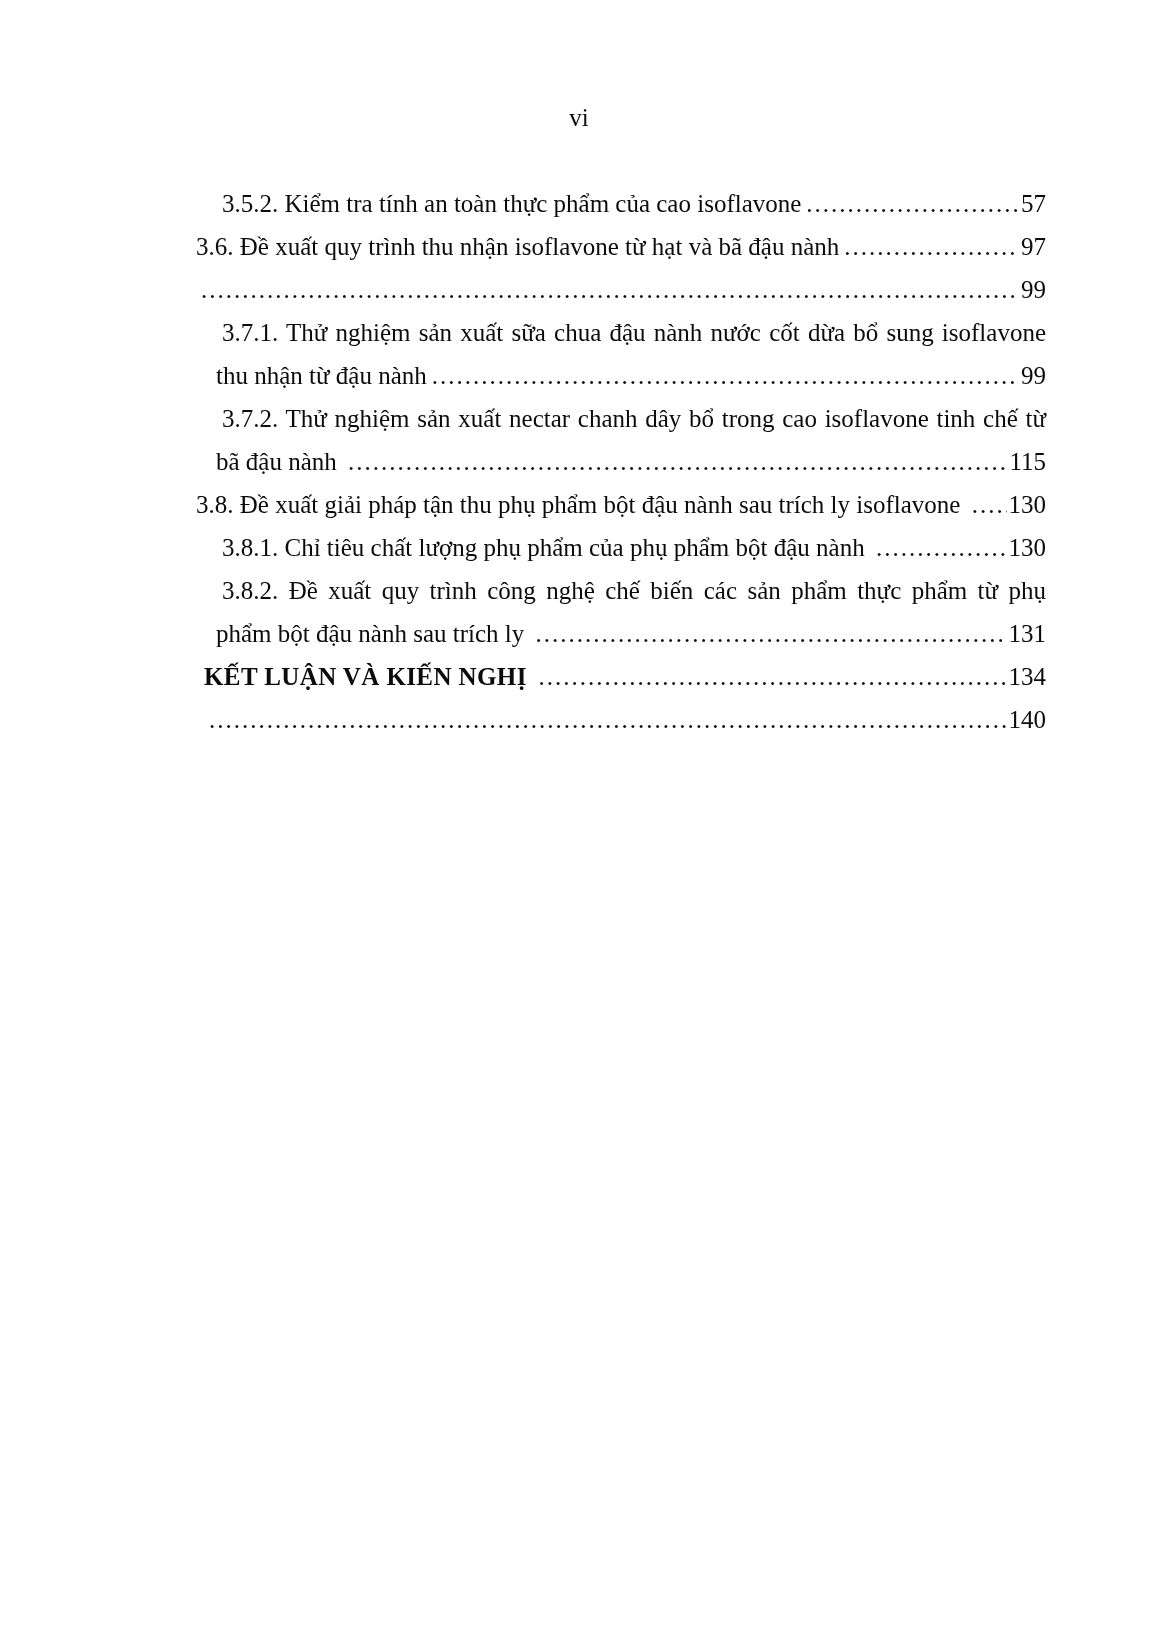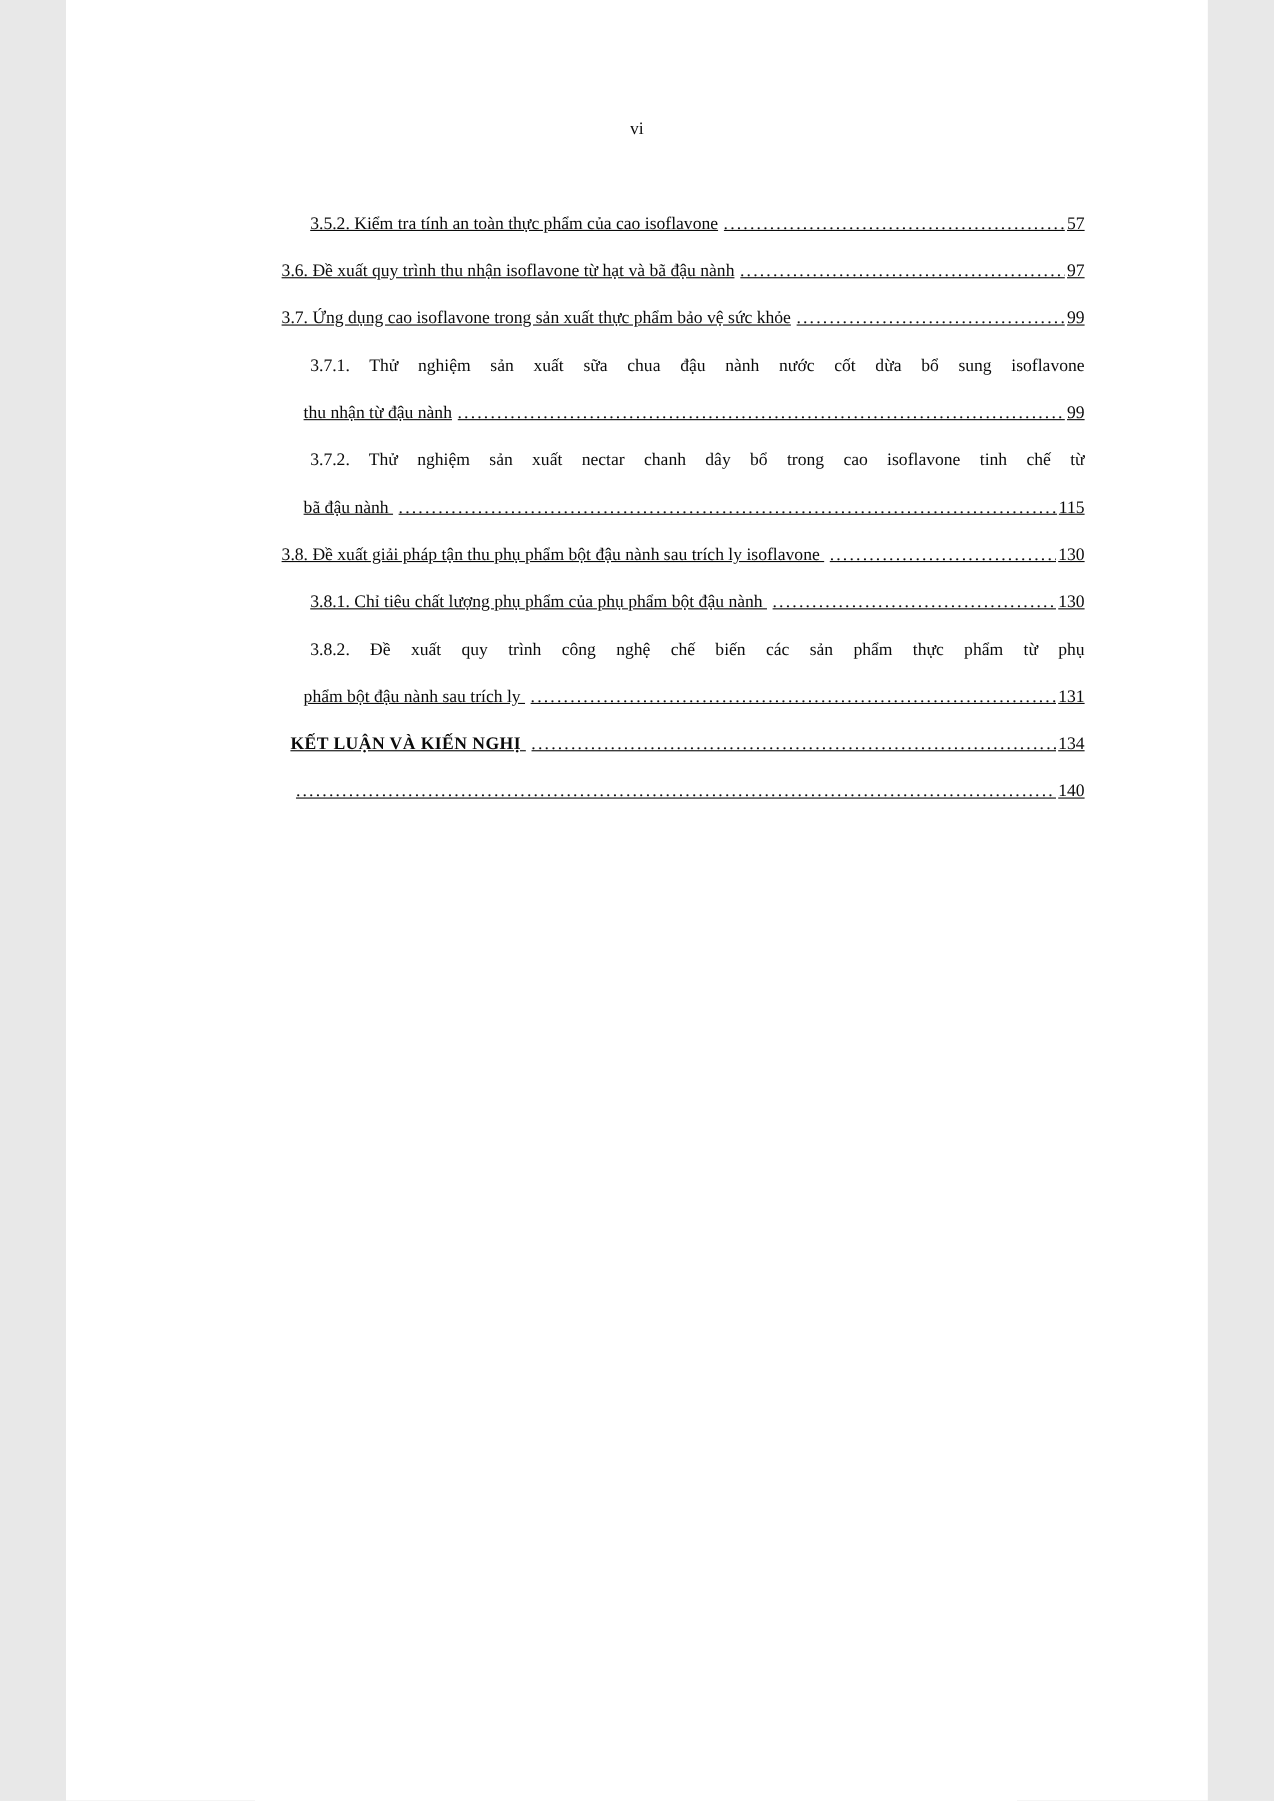--- a/index.html
+++ b/index.html
@@ -2,27 +2,27 @@
 <html><head>
 <meta charset="utf-8">
 <style>
   html, body {
     margin: 0;
     padding: 0;
     background: #e8e8e8;
   }
   .sheet {
     position: relative;
-    width: 1038px;
+    width: 1158px;
     height: 1637px;
     margin: 0 auto;
     background: #ffffff;
     color: #0b0b0b;
     font-family: "Liberation Serif", "DejaVu Serif", serif;
-    font-size: 16px;
+    font-size: 25px;
     overflow: hidden;
   }
   .page-num-top {
     padding-top: 104px;
     text-align: center;
     line-height: 28px;
   }
   .toc {
     margin: 50px 112px 0 188px;
   }
@@ -33,21 +33,20 @@
   }
   
   .entry-line.jfirst {
     text-align: justify;
     text-align-last: justify;
   }
   
   .entry-line.last {
     display: flex;
     align-items: flex-end;
-    text-decoration: underline;
   }
   .entry-line.last .t { flex: 0 0 auto; white-space: pre; }
   .leader {
     flex: 1 1 auto;
     overflow: hidden;
     white-space: nowrap;
     margin: 0 2px 0 5px;
     min-width: 10px;
   }
   .leader::after {
@@ -79,21 +78,20 @@
       </div>
       <div class="toc-entry lvl1">
         <div class="entry-line last fl">
           <span class="t">3.6. Đề xuất quy trình thu nhận isoflavone từ hạt và bã đậu nành</span>
           <span class="leader"></span>
           <span class="pg">97</span>
         </div>
       </div>
       <div class="toc-entry lvl1">
         <div class="entry-line last fl">
-          <span class="t">3.7. Ứng dụng cao isoflavone trong sản xuất thực phẩm bảo vệ sức khỏe</span>
           <span class="leader"></span>
           <span class="pg">99</span>
         </div>
       </div>
       <div class="toc-entry lvl2">
         <div class="entry-line jfirst fl">3.7.1. Thử nghiệm sản xuất sữa chua đậu nành nước cốt dừa bổ sung isoflavone</div>
         <div class="entry-line last">
           <span class="t">thu nhận từ đậu nành</span>
           <span class="leader"></span>
           <span class="pg">99</span>

